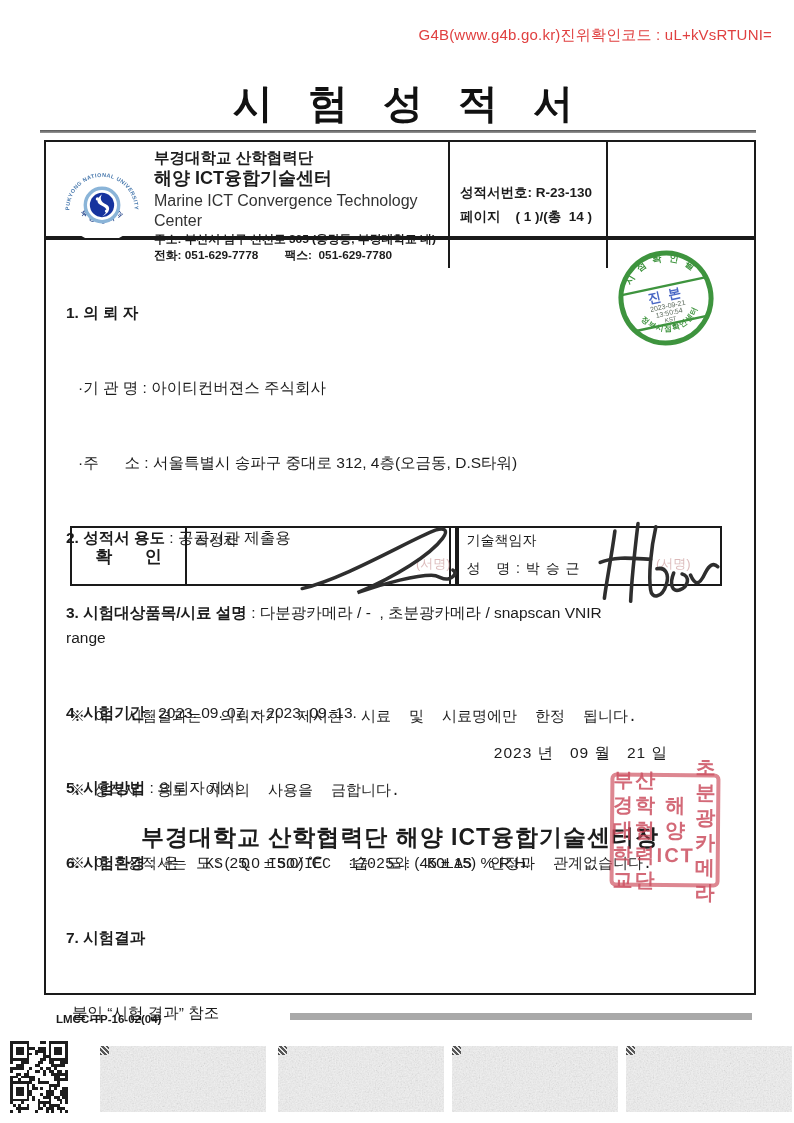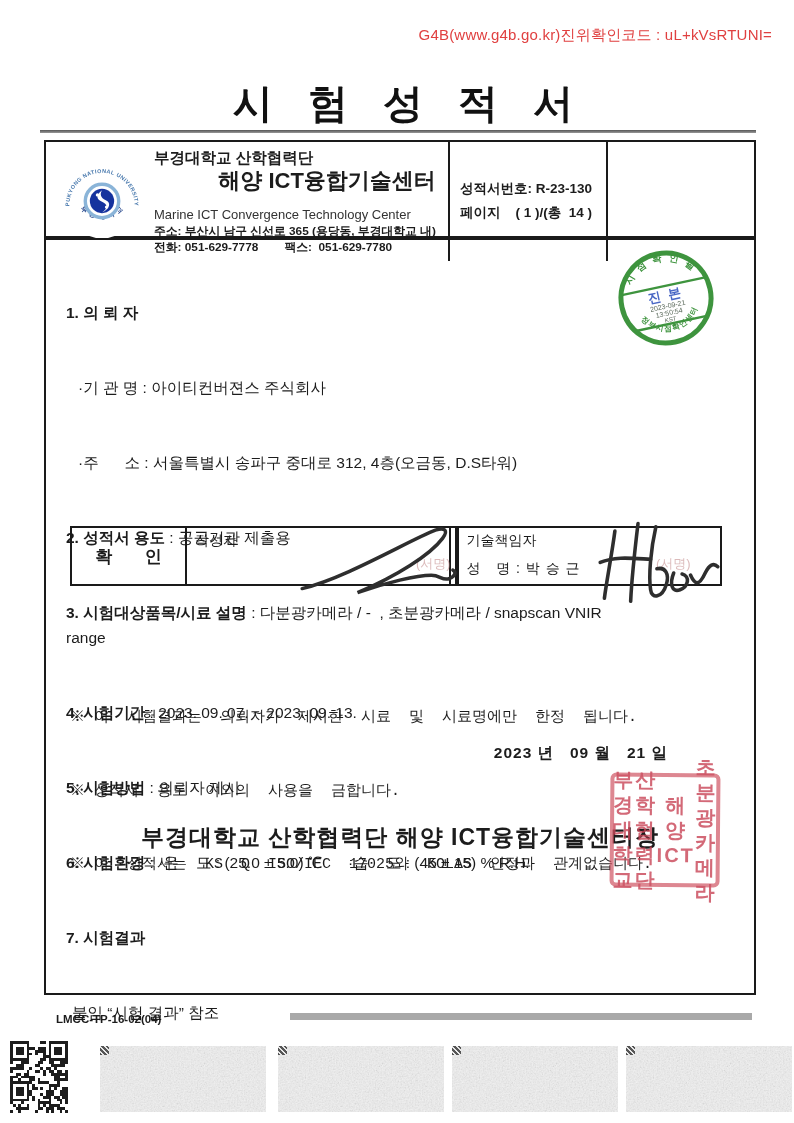--- a/index.html
+++ b/index.html
@@ -17,22 +17,22 @@
 
   
   .info-table { position:absolute; top:140px; left:44px; width:712px; height:98px;
                 border:2px solid #1a1a1a; display:grid; grid-template-columns:402px 158px 1fr; }
   .info-cell { position:relative; }
   .info-cell + .info-cell { border-left:2px solid #1a1a1a; }
   .issuer-wrap { display:flex; align-items:center; gap:14px; padding:6px 8px 6px 18px; height:100%; }
   .logo { width:76px; height:76px; flex:0 0 auto; }
   .issuer-lines { line-height:1.25; }
   .org1 { font-size:15.5px; font-weight:bold; }
-  .org2 { font-size:22px; font-weight:bold;text-align:right; }
-  .orgen { font-size:13px; color:#333; margin-top:12px; }
+  .org2 { font-size:18px; font-weight:bold; }
+  .orgen { font-size:16px; color:#333; margin-top:1px; }
   .orgaddr, .orgtel { font-size:11.8px; font-weight:bold; margin-top:1px; }
   .meta-cell { display:flex; flex-direction:column; justify-content:center; padding-left:10px; gap:6px; }
   .meta-line { font-size:13.5px; font-weight:bold; }
 
   
   .main-box { position:absolute; top:238px; left:44px; width:712px; height:757px;
               border:2px solid #1a1a1a; }
   .items { position:absolute; top:10px; left:20px; right:110px; font-size:15.5px; line-height:25px; }
   .item-label { font-weight:bold; }
   .item-sub { padding-left:12px; }
@@ -53,21 +53,21 @@
   .sign-ph { position:absolute; font-size:13px; color:rgba(190,130,130,.55); }
   .sign-ph.w { top:315px; left:370px; }
   .sign-ph.t { top:315px; left:610px; }
   .sig-svg { position:absolute; overflow:visible; }
   .sig1 { top:283px; left:248px; width:168px; height:82px; }
   .sig2 { top:278px; left:550px; width:126px; height:90px; }
   .sig-svg path { fill:none; stroke:#2e2e2e; stroke-width:3.4; stroke-linecap:round; }
 
   .notes { position:absolute; top:417px; left:24px; font-size:15px; line-height:24.5px;font-family:Liberation Mono, monospace; }
 
-  .issue-date { position:absolute; top:503px; right:86px; font-size:15.5px; letter-spacing:1px;font-weight:bold; }
+  .issue-date { position:absolute; top:503px; right:86px; font-size:15.5px; letter-spacing:1px; }
 
   .footer-title { position:absolute; top:556px; left:0; width:100%; text-align:center;
                   font-size:23px; font-weight:bold; letter-spacing:1px;margin-top:26px; }
 
   .red-seal { position:absolute; top:533px; left:564px; width:110px; height:114px;
               border:4px solid rgba(205,80,95,.75); border-radius:6px; opacity:.92;
               display:flex; flex-direction:row; align-items:center; justify-content:center;
               color:rgba(200,70,88,.88); font-weight:bold; font-size:20px; line-height:25px;
               letter-spacing:2px; text-align:center; transform:rotate(.5deg); }
 

